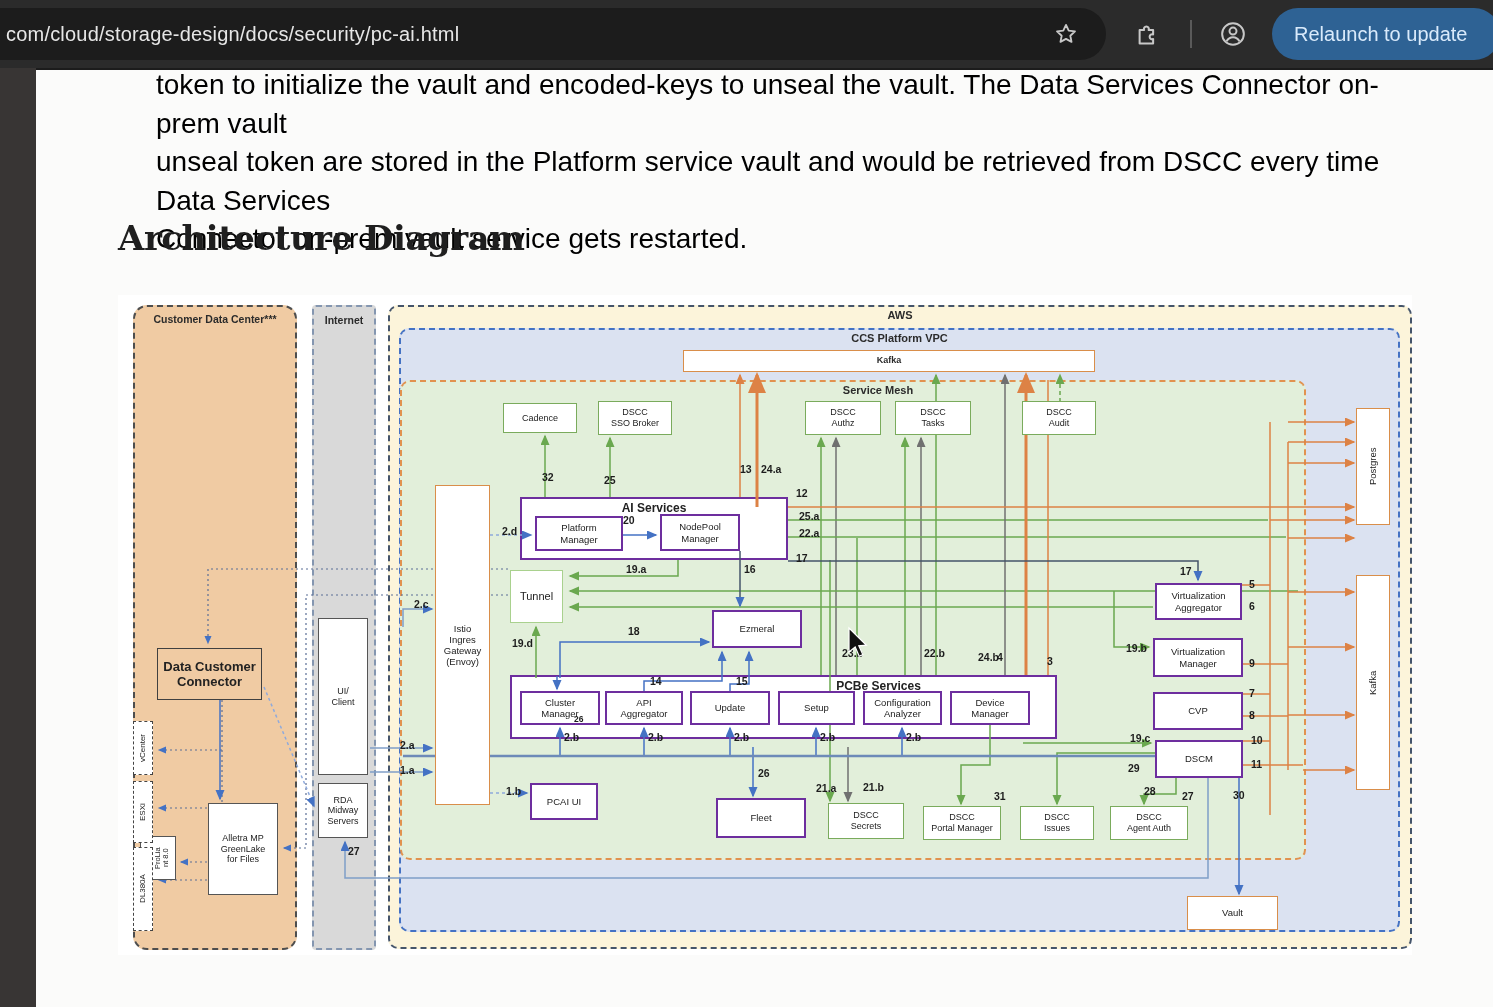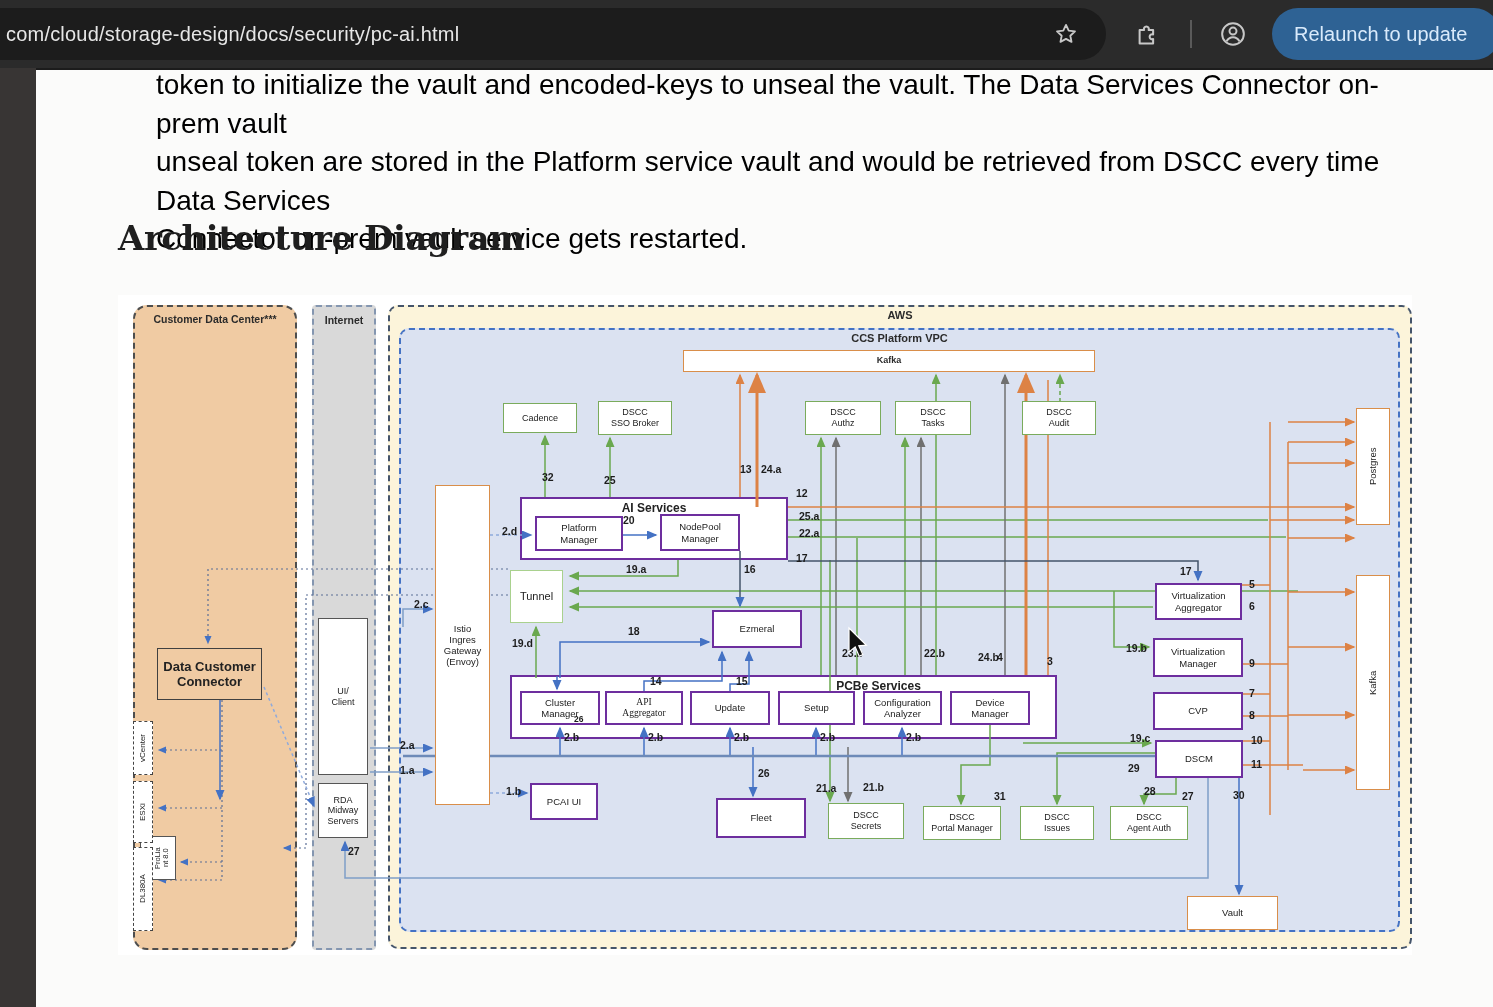--- a/index.html
+++ b/index.html
@@ -95,20 +95,23 @@
           <span class="clabel">Customer Data Center***</span>
         </div>
         <div class="dgc inet" style="left: 194px; top: 10px; width: 64px; height: 645px;">
           <span class="clabel">Internet</span>
         </div>
         <div class="dgc aws" style="left: 270px; top: 10px; width: 1024px; height: 644px;">
           <span class="clabel">AWS</span>
         </div>
         <div class="dgc vpc" style="left: 281px; top: 33px; width: 1001px; height: 604px;">
           <span class="clabel">CCS Platform VPC</span>
+        </div>
+        <div class="dgc mesh" style="left: 282px; top: 85px; width: 906px; height: 480px;">
+          <span class="clabel" style="transform: translateX(25px);">Service Mesh</span>
         </div>
         <div class="dgc obox" style="left: 565px; top: 55px; width: 412px; height: 22px;">
           <span class="clabel">Kafka</span>
         </div>
         <div class="dgc pgroup" style="left: 402px; top: 202px; width: 268px; height: 63px;">
           <span class="clabel">AI Services</span>
         </div>
         <div class="dgc pgroup" style="left: 392px; top: 380px; width: 547px; height: 64px;">
           <span class="clabel" style="transform: translateX(95px);">PCBe Services</span>
         </div>
@@ -236,21 +239,21 @@
 Issues</div>
         <div class="node green" style="left: 992px; top: 511px; width: 78px; height: 34px;">DSCC
 Agent Auth</div>
         <div class="node purple" style="left: 417px; top: 221px; width: 88px; height: 35px;">Platform
 Manager</div>
         <div class="node purple" style="left: 542px; top: 219px; width: 80px; height: 37px;">NodePool
 Manager</div>
         <div class="node purple" style="left: 594px; top: 315px; width: 90px; height: 38px;">Ezmeral</div>
         <div class="node purple" style="left: 402px; top: 396px; width: 80px; height: 34px;">Cluster
 Manager</div>
-        <div class="node purple" style="left: 487px; top: 396px; width: 78px; height: 34px; font-family: Liberation Serif, serif;">API
+        <div class="node purple" style="left: 487px; top: 396px; width: 78px; height: 34px;">API
 Aggregator</div>
         <div class="node purple" style="left: 572px; top: 396px; width: 80px; height: 34px;">Update</div>
         <div class="node purple" style="left: 660px; top: 396px; width: 77px; height: 34px;">Setup</div>
         <div class="node purple" style="left: 745px; top: 396px; width: 79px; height: 34px;">Configuration
 Analyzer</div>
         <div class="node purple" style="left: 832px; top: 396px; width: 80px; height: 34px;">Device
 Manager</div>
         <div class="node purple" style="left: 1037px; top: 288px; width: 87px; height: 37px;">Virtualization
 Aggregator</div>
         <div class="node purple" style="left: 1035px; top: 343px; width: 90px; height: 39px;">Virtualization
@@ -265,20 +268,23 @@
 (Envoy)</div>
         <div class="node orange vert" style="left: 1238px; top: 113px; width: 34px; height: 117px;">Postgres</div>
         <div class="node orange vert" style="left: 1238px; top: 280px; width: 34px; height: 215px;">Kafka</div>
         <div class="node orange" style="left: 1069px; top: 601px; width: 91px; height: 34px;">Vault</div>
         <div class="node tunnel" style="left: 392px; top: 275px; width: 53px; height: 53px;">Tunnel</div>
         <div class="node dark" style="left: 200px; top: 323px; width: 50px; height: 157px;">UI/
 Client</div>
         <div class="node dark" style="left: 200px; top: 488px; width: 50px; height: 55px;">RDA
 Midway
 Servers</div>
+        <div class="node dark" style="left: 90px; top: 508px; width: 70px; height: 92px;">Alletra MP
+GreenLake
+for Files</div>
         <div class="node dark tiny vert" style="left: 22px; top: 541px; width: 36px; height: 44px;">HPE
 ProLia
 nt 8.0</div>
         <div class="node tan" style="left: 39px; top: 353px; width: 105px; height: 52px;">Data Customer
 Connector</div>
         <div class="node dashedv vert" style="left: 15px; top: 426px; width: 20px; height: 54px;">vCenter</div>
         <div class="node dashedv vert" style="left: 15px; top: 486px; width: 20px; height: 62px;">ESXi</div>
         <div class="node dashedv vert" style="left: 15px; top: 552px; width: 20px; height: 84px;">DL380A</div>
       </div>
     <div class="layer">

